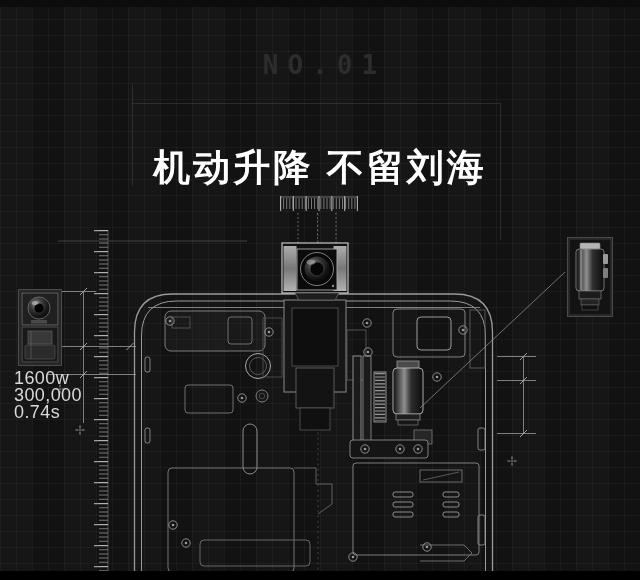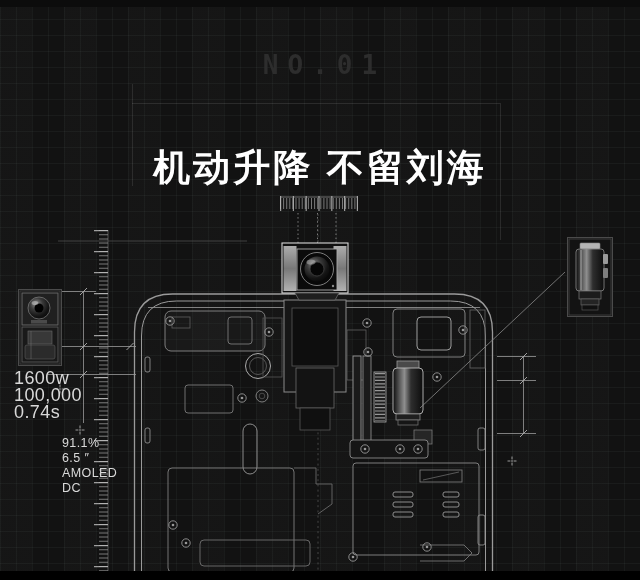--- a/index.html
+++ b/index.html
@@ -238,30 +238,24 @@
       <use href="#sparkle" transform="translate(80,430)"></use>
       <use href="#sparkle" transform="translate(512,461)"></use>
     </g>
   </svg>
 
   <div class="abs no01">NO.01</div>
   <div class="abs title">机动升降 不留刘海</div>
 
   <div class="abs speclist spec1">
     <div>1600w</div>
-    <div>100,000</div>
+    <div>300,000</div>
     <div>0.74s</div>
   </div>
 
-  <div class="abs speclist spec2">
-    <div>91.1%</div>
-    <div>6.5 ″</div>
-    <div>AMOLED</div>
-    <div>DC</div>
-  </div>
 
   <div class="abs photo photo-left">
     <svg width="42" height="75" viewBox="0 0 42 75">
       <rect x="1" y="1" width="40" height="73" fill="#131313" stroke="#3a3a3a"></rect>
       <rect x="3" y="3" width="36" height="32" fill="#202020" stroke="#666"></rect>
       <circle cx="20" cy="18" r="11" fill="url(#lensG)" stroke="#777" stroke-width="0.8"></circle>
       <circle cx="20" cy="18" r="4.5" fill="#000"></circle>
       <ellipse cx="16" cy="13" rx="3.4" ry="2" fill="#cfcfcf" opacity="0.5"></ellipse>
       <rect x="12" y="30" width="16" height="3.5" fill="#4a4a4a"></rect>
       <rect x="3" y="37" width="36" height="35" fill="#191919" stroke="#555"></rect>

